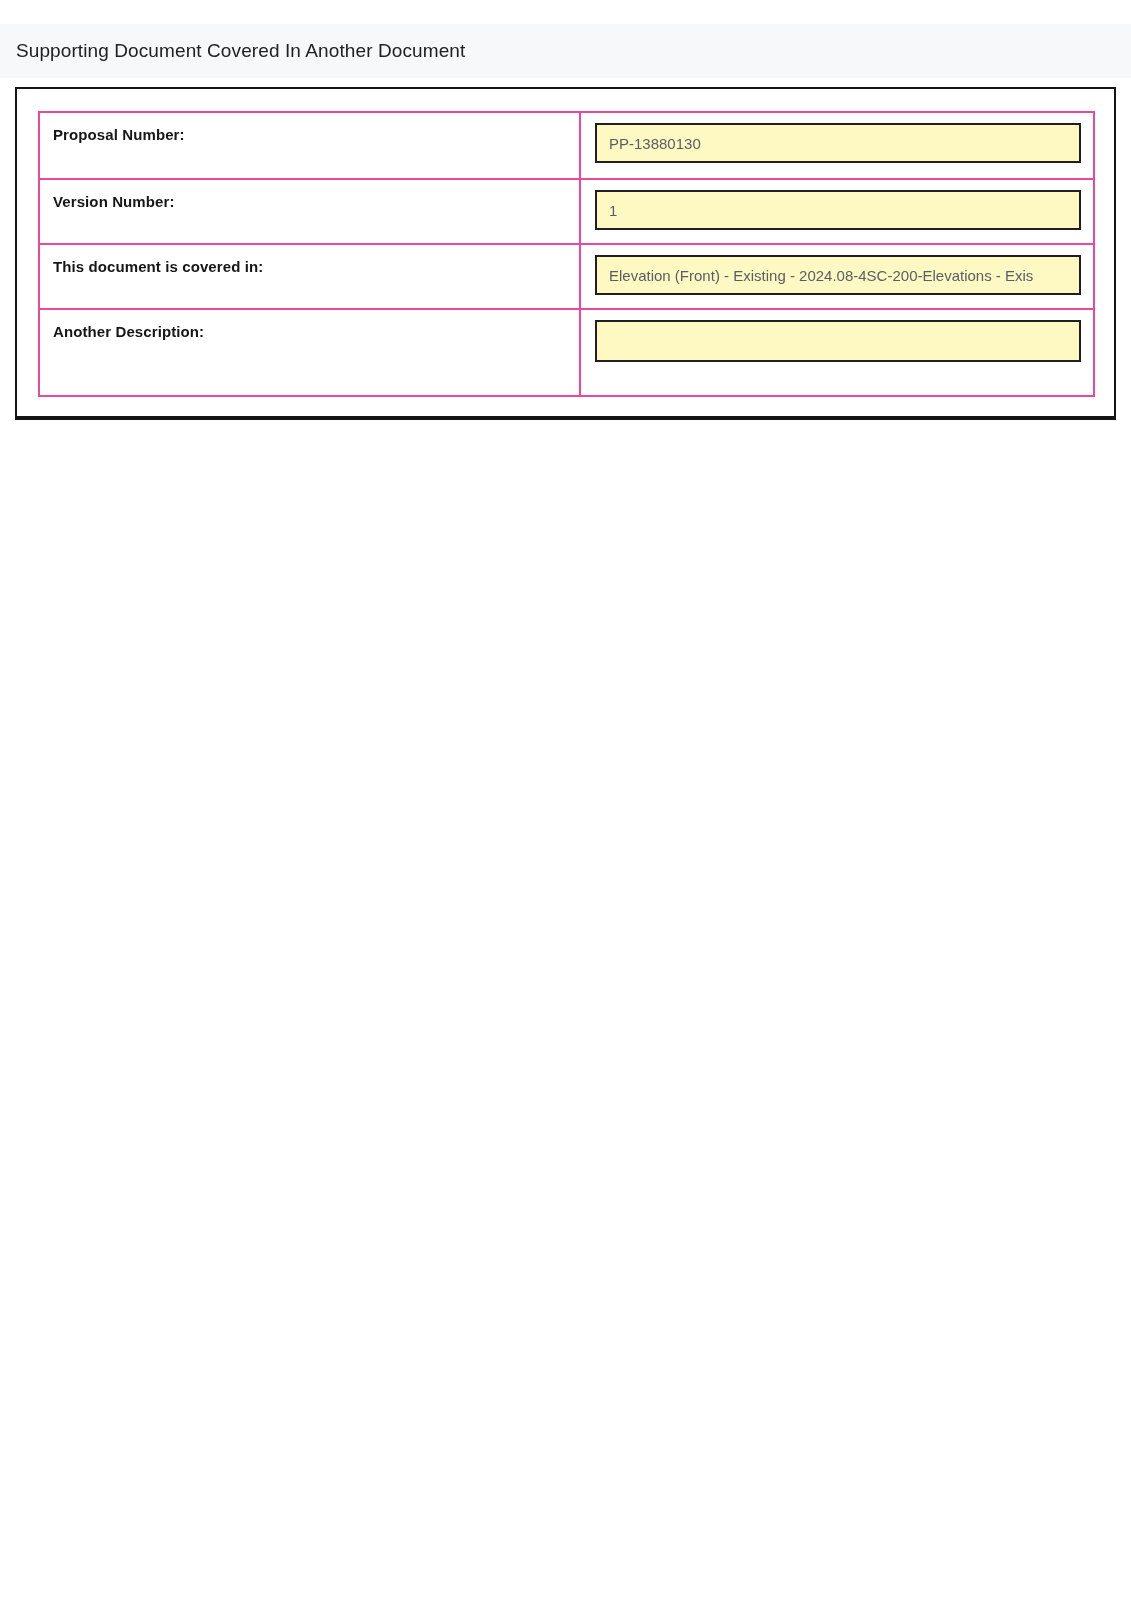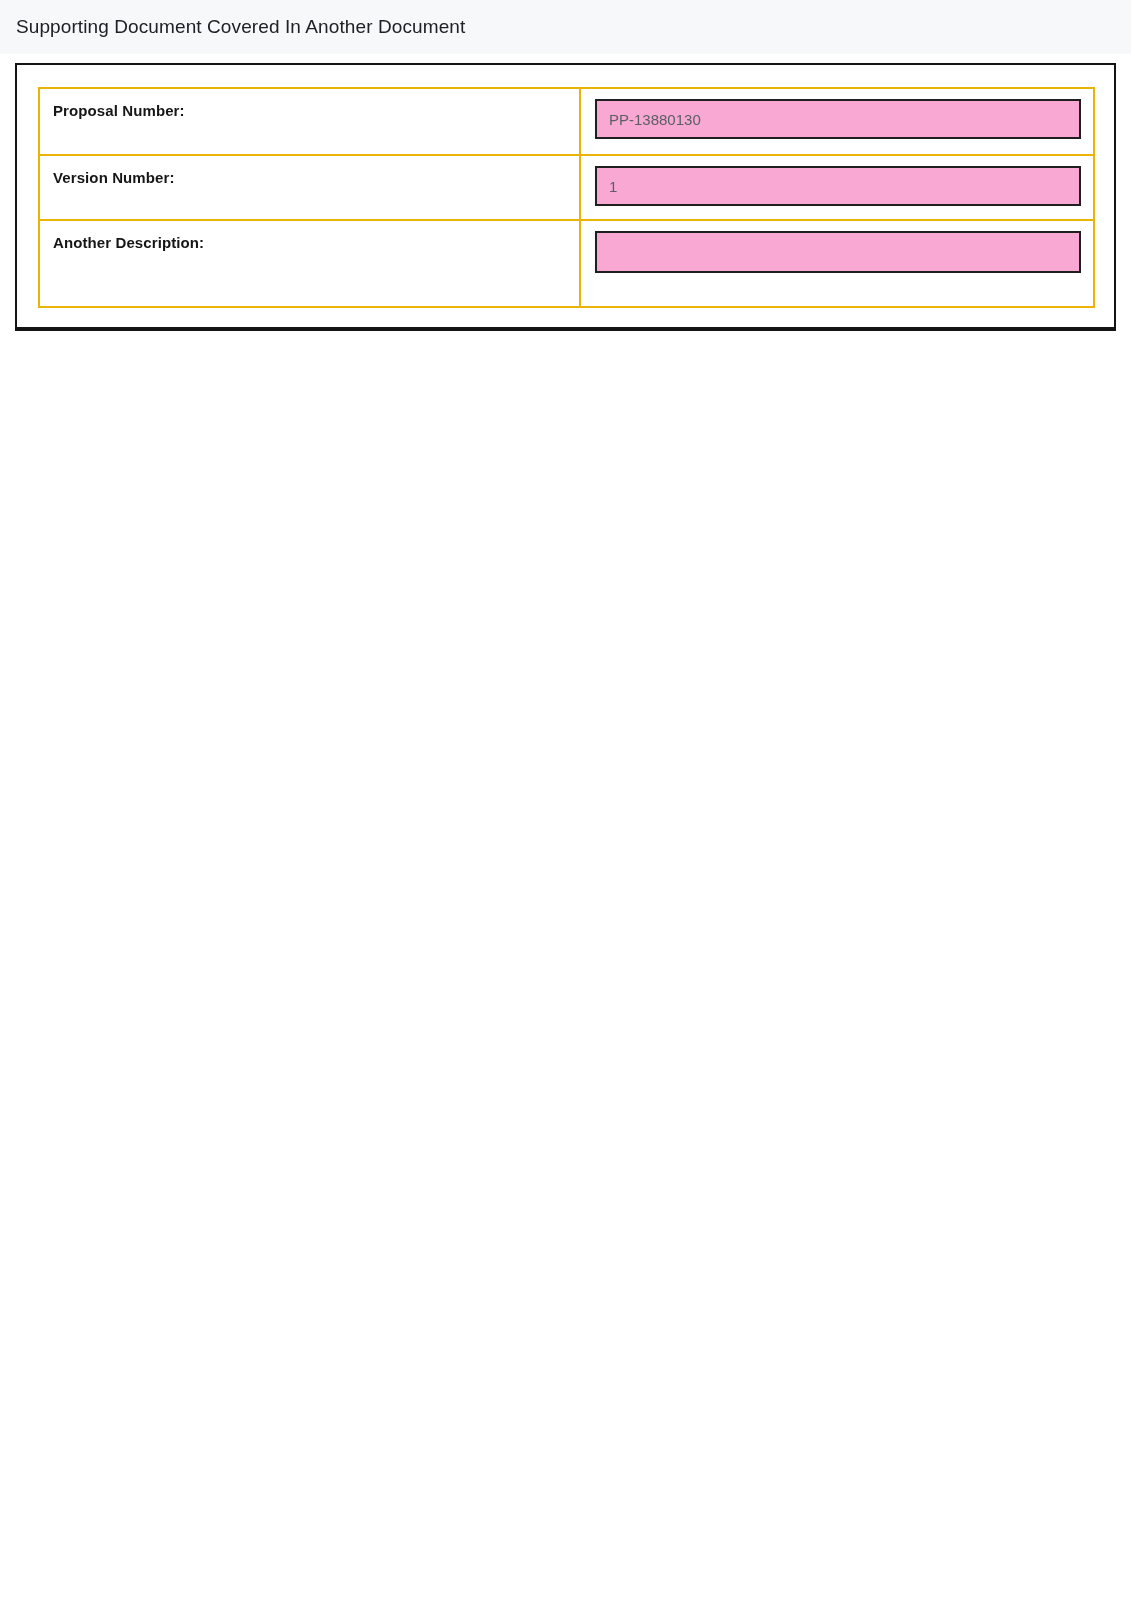--- a/index.html
+++ b/index.html
@@ -10,41 +10,42 @@
     font-family: "Liberation Sans", sans-serif;
     overflow: hidden;
   }
   .page-header {
     width: 100%;
     height: 54px;
     background: #f7f8fa;
     display: flex;
     align-items: center;
     padding-left: 16px;
+    margin-top: 24px;
   }
   .page-title {
     font-size: 19px;
     font-weight: 400;
     color: #202124;
     letter-spacing: 0.1px;
   }
   .form-panel {
     margin: 9px 15px 0 15px;
     border: 2px solid #141414;
     border-bottom-width: 4px;
     padding: 22px 19px 19px 21px;
     background: #ffffff;
   }
   table.form-table {
     width: 100%;
     border-collapse: collapse;
     table-layout: fixed;
   }
   table.form-table, table.form-table td {
-    border: 2px solid #eab308;
+    border: 2px solid #ec4899;
   }
   td.label-cell {
     width: 541px;
     vertical-align: top;
     padding: 13px 12px 12px 13px;
   }
   td.field-cell {
     vertical-align: top;
     padding: 10px 12px 10px 14px;
   }
@@ -52,21 +53,21 @@
     font-size: 15px;
     font-weight: 700;
     color: #161616;
     letter-spacing: 0.1px;
   }
   input.field-input {
     width: 100%;
     height: 40px;
     border: 2px solid #1f1f1f;
     border-radius: 0;
-    background: #f9a8d4;
+    background: #fef9c3;
     padding: 13px 12px;
     font-family: "Liberation Sans", sans-serif;
     font-size: 15px;
     color: #5a5e63;
     outline: none;
     overflow: hidden;
     white-space: nowrap;
   }
   input.field-input.tall { height: 42px; }
   tr.row-1 { height: 67px; }
@@ -94,20 +95,28 @@
         </td>
       </tr>
       <tr class="row-2">
         <td class="label-cell">
           <span class="field-label">Version Number:</span>
         </td>
         <td class="field-cell">
           <input class="field-input" type="text" value="1" style="">
         </td>
       </tr>
+      <tr class="row-4">
+        <td class="label-cell">
+          <span class="field-label">This document is covered in:</span>
+        </td>
+        <td class="field-cell">
+          <input class="field-input" type="text" value="Elevation (Front) - Existing - 2024.08-4SC-200-Elevations - Exis" style="">
+        </td>
+      </tr>
       <tr class="row-5">
         <td class="label-cell">
           <span class="field-label">Another Description:</span>
         </td>
         <td class="field-cell">
           <input class="field-input tall" type="text" value="" style="">
         </td>
       </tr>
     </tbody>
   </table>

